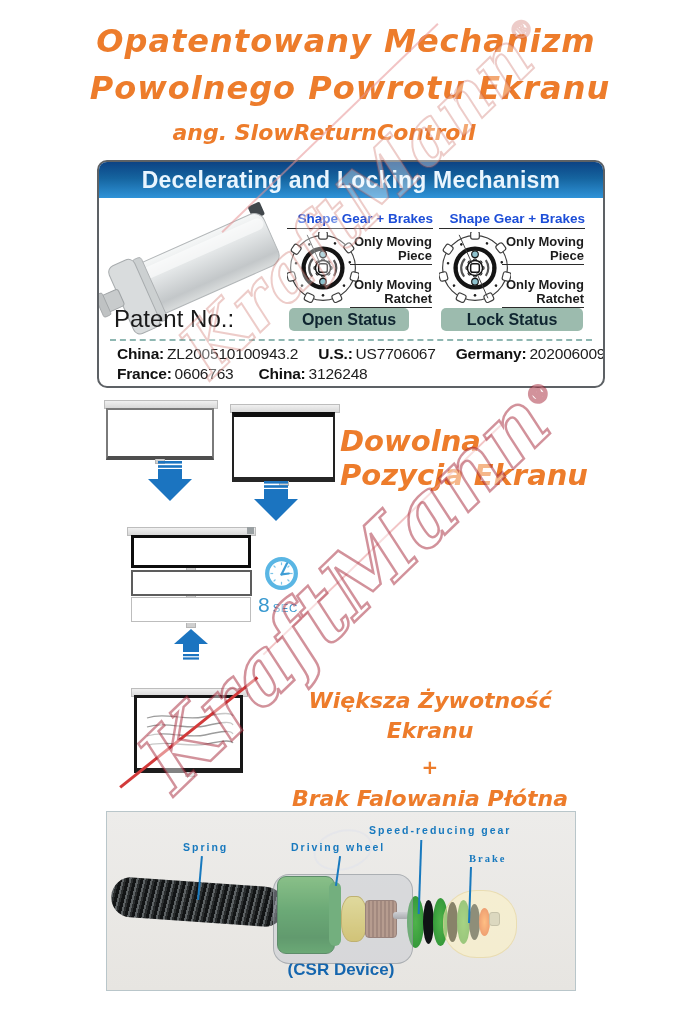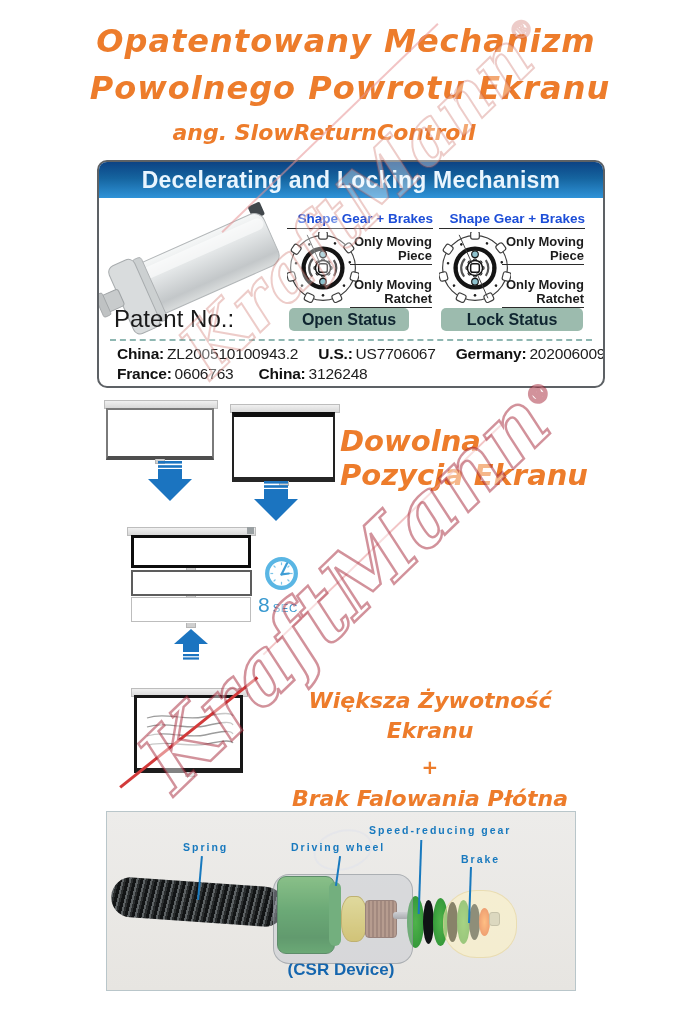--- a/index.html
+++ b/index.html
@@ -92,21 +92,21 @@
             transform:rotate(-38.7deg);transform-origin:left center;}
   .durab-text{left:283px;top:686px;width:294px;text-align:center;}
   .durab-line{font-size:22px;line-height:30px;}
   .durab-plus{font-size:20px;line-height:30px;margin-top:6px;margin-bottom:2px;}
 
   
   .csr-panel{left:106px;top:811px;width:468px;height:178px;border:1px solid #b9c6ca;
              background:linear-gradient(180deg,#edecea,#e7e5e1);overflow:hidden;}
   .csr-label{color:#1879be;font-size:10.5px;letter-spacing:2px;font-weight:bold;white-space:nowrap;z-index:5;}
   .lbl-spring{left:76px;top:29px;} .lbl-wheel{left:184px;top:29px;}
-  .lbl-gear{left:262px;top:12px;} .lbl-brake{left:354px;top:41px;}
+  .lbl-gear{left:262px;top:12px;} .lbl-brake{left:362px;top:41px;font-family:Liberation Serif, serif;}
   .leader{width:2px;background:#1879be;z-index:5;}
   .ld-spring{left:92px;top:44px;height:44px;transform:rotate(5deg);}
   .ld-wheel{left:230px;top:44px;height:30px;transform:rotate(8deg);}
   .ld-gear{left:312px;top:28px;height:74px;transform:rotate(2deg);}
   .ld-brake{left:362px;top:55px;height:56px;transform:rotate(2deg);}
   .csr-caption{left:0;width:100%;top:148px;text-align:center;font-size:17px;font-weight:bold;color:#1566ae;}
 
   .spring{left:4px;top:70px;width:174px;height:40px;border-radius:20px;transform:rotate(4deg);
           background:repeating-linear-gradient(100deg,#121415 0 3px,#5c6163 3px 5px,#2a2d2e 5px 7px);}
   .housing{left:166px;top:62px;width:138px;height:88px;border-radius:16px;

